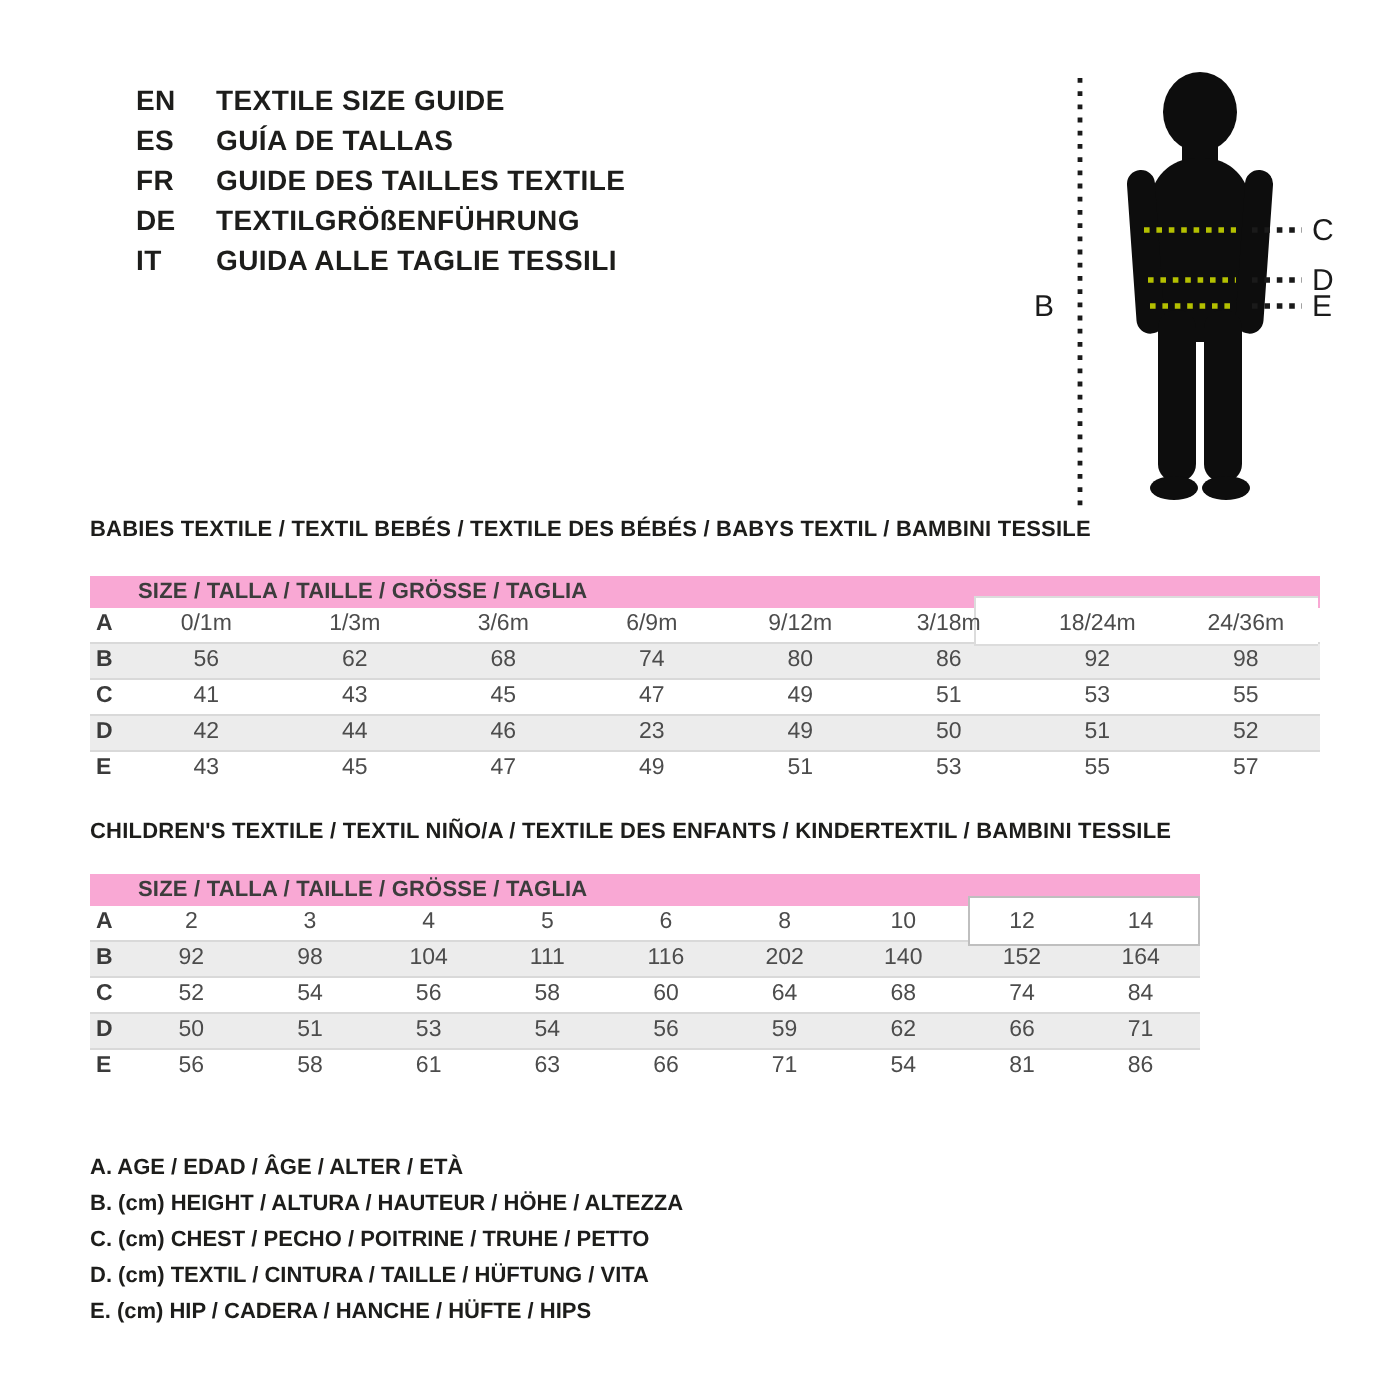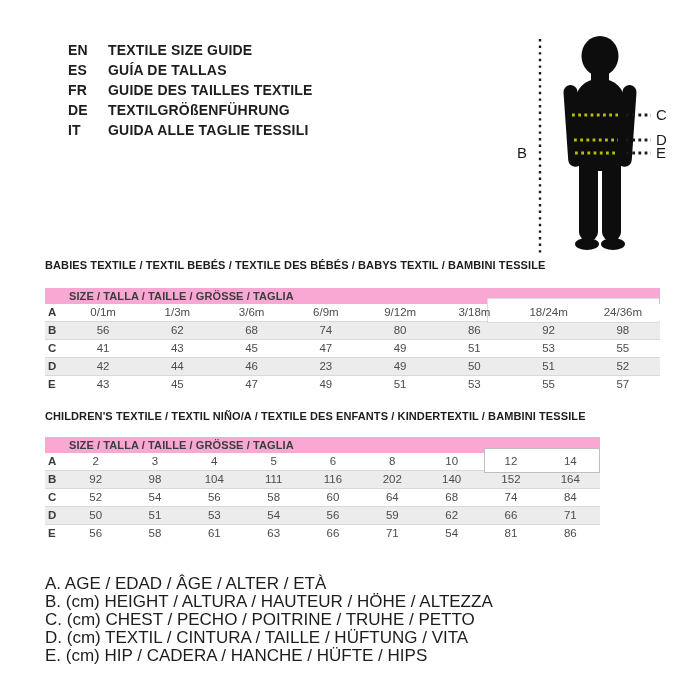--- a/index.html
+++ b/index.html
@@ -26,21 +26,21 @@
   .trow{display:flex;height:18px;line-height:17px;box-sizing:border-box;border-bottom:1px solid #d9d9d9;}
   .trow:last-child{border-bottom:none;}
   .trow.stripe{background:#ececec;}
   .tlabel{flex:0 0 18px;padding-left:3px;font-weight:700;color:#3a3a3a;position:relative;z-index:3;}
   .tcell{flex:1;text-align:center;position:relative;z-index:3;}
   .hl-box{position:absolute;background:#ffffff;z-index:2;box-sizing:border-box;}
   .hl-babies{left:442px;top:10px;width:172px;height:25px;border:1px solid #dcdcdc;border-right:none;}
   .hl-children{left:439px;top:11px;width:116px;height:25px;border:1px solid #bfbfbf;}
   
   .legend{position:absolute;left:45px;top:575px;}
-  .legend-line{height:18px;line-height:18px;font-size:17px;font-weight:400;white-space:nowrap;color:#1d1d1b;}
+  .legend-line{height:18px;line-height:18px;font-size:11px;font-weight:700;white-space:nowrap;color:#1d1d1b;}
 </style>
 </head>
 <body>
 
 <div class="lang-block">
   <div class="lang-row">
     <span class="lang-code">EN</span>
     <span class="lang-label">TEXTILE SIZE GUIDE</span>
   </div>
   <div class="lang-row">

